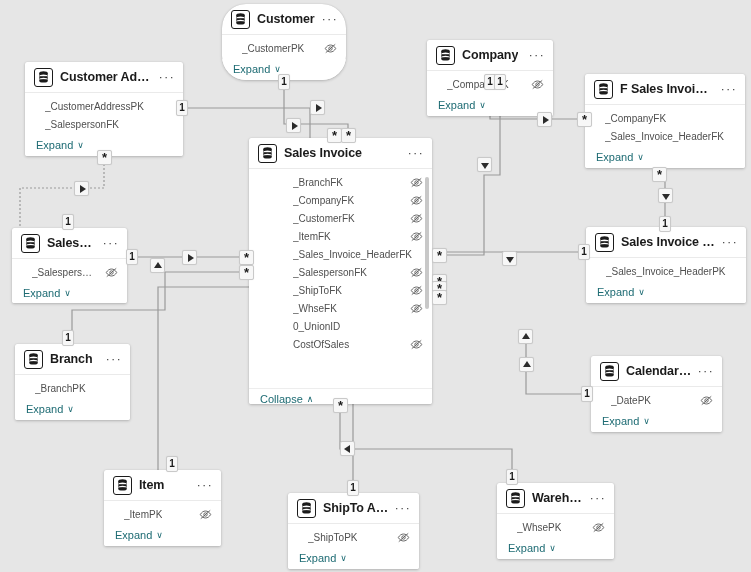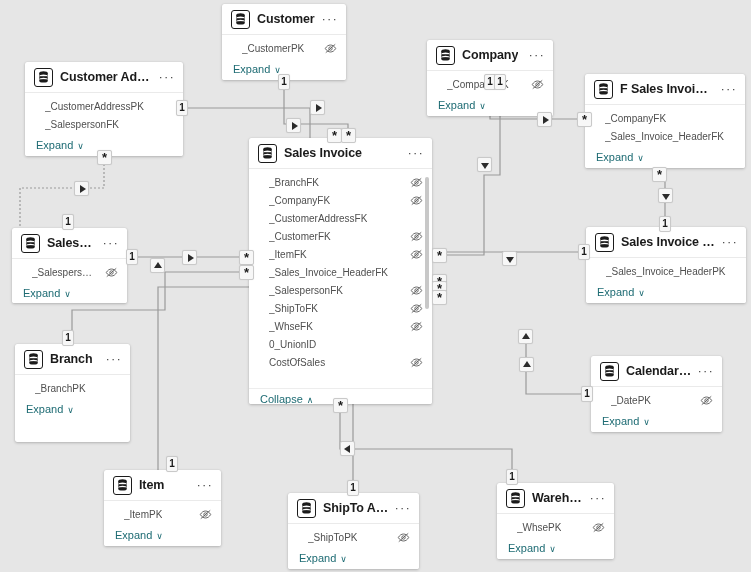--- a/index.html
+++ b/index.html
@@ -54,21 +54,21 @@
     padding:0 9px 0 20px;
     box-sizing:border-box;
     font-size:10px;color:#4f4f4f;
     white-space:nowrap;
   }
   .field-name{overflow:hidden;text-overflow:ellipsis;}
   .eye{margin-left:auto;padding-left:8px;flex:0 0 auto;display:flex;align-items:center;}
   .card-foot{
     padding:4px 0 6px 11px;
     font-size:11px;color:#1d6b73;
-    display:flex;align-items:flex-end;gap:4px;
+    display:flex;align-items:center;gap:4px;
     background:#fff;
   }
   .card-foot .chev{font-size:9px;color:#1d6b73;}
   .foot-line{height:1px;background:#ededed;}
 
   
   .vscroll{
     position:absolute;right:3px;top:4px;
     width:4px;border-radius:2px;background:#c8c8c8;
   }
@@ -150,21 +150,21 @@
         </div>
         <div class="field-row">
           <span class="field-name">_SalespersonFK</span>
         </div>
       </div>
       <div class="card-foot">
         <span>Expand</span>
         <span class="chev">∨</span>
       </div>
     </div>
-    <div class="card" style="left: 222px; top: 4px; width: 124px; height: 76px;">
+    <div class="card" style="left: 222px; top: 4px; width: 124px; height: 76px; border-radius: 24px;">
       <div class="card-head">
         <span class="tbl-icon">
           <svg width="11" height="12" viewBox="0 0 11 12">
             <ellipse cx="5.5" cy="2" rx="4.2" ry="1.7" fill="#1b1b1b"></ellipse>
             <rect x="1.3" y="2" width="8.4" height="3" fill="#1b1b1b"></rect>
             <ellipse cx="5.5" cy="5.2" rx="4.2" ry="1.6" fill="#ffffff"></ellipse>
             <rect x="1.3" y="5.2" width="8.4" height="3.2" fill="#1b1b1b"></rect>
             <ellipse cx="5.5" cy="8.4" rx="4.2" ry="1.6" fill="#ffffff"></ellipse>
             <rect x="1.3" y="8.4" width="8.4" height="1.4" fill="#1b1b1b"></rect>
             <ellipse cx="5.5" cy="9.9" rx="4.2" ry="1.7" fill="#1b1b1b"></ellipse>
@@ -265,43 +265,40 @@
             <rect x="1.3" y="5.2" width="8.4" height="3.2" fill="#1b1b1b"></rect>
             <ellipse cx="5.5" cy="8.4" rx="4.2" ry="1.6" fill="#ffffff"></ellipse>
             <rect x="1.3" y="8.4" width="8.4" height="1.4" fill="#1b1b1b"></rect>
             <ellipse cx="5.5" cy="9.9" rx="4.2" ry="1.7" fill="#1b1b1b"></ellipse>
           </svg>
         </span>
         <span class="card-title">Sales Invoice</span>
         <span class="ellipsis-btn">···</span>
       </div>
       <div class="card-sep"></div>
-      <div class="fields scroll" style="height: 213px; overflow: hidden;">
+      <div class="fields scroll" style="height: 213px; overflow: hidden; padding-left: 24px;">
         <div class="field-row">
           <span class="field-name">_BranchFK</span>
           <span class="eye">
             <svg width="13" height="11" viewBox="0 0 16 13" fill="none" stroke="#5a5a5a" stroke-width="1.1">
               <path d="M1.6 6.5C3.3 3.6 5.5 2.2 8 2.2c2.5 0 4.7 1.4 6.4 4.3-1.7 2.9-3.9 4.3-6.4 4.3-2.5 0-4.7-1.4-6.4-4.3z"></path>
               <circle cx="8" cy="6.5" r="2.1"></circle>
               <path d="M2.2 11.6L13.8 1.4"></path>
             </svg>
           </span>
         </div>
         <div class="field-row">
           <span class="field-name">_CompanyFK</span>
           <span class="eye">
             <svg width="13" height="11" viewBox="0 0 16 13" fill="none" stroke="#5a5a5a" stroke-width="1.1">
               <path d="M1.6 6.5C3.3 3.6 5.5 2.2 8 2.2c2.5 0 4.7 1.4 6.4 4.3-1.7 2.9-3.9 4.3-6.4 4.3-2.5 0-4.7-1.4-6.4-4.3z"></path>
               <circle cx="8" cy="6.5" r="2.1"></circle>
               <path d="M2.2 11.6L13.8 1.4"></path>
             </svg>
           </span>
-        </div>
-        <div class="field-row">
-          <span class="field-name">_CustomerAddressFK</span>
         </div>
         <div class="field-row">
           <span class="field-name">_CustomerFK</span>
           <span class="eye">
             <svg width="13" height="11" viewBox="0 0 16 13" fill="none" stroke="#5a5a5a" stroke-width="1.1">
               <path d="M1.6 6.5C3.3 3.6 5.5 2.2 8 2.2c2.5 0 4.7 1.4 6.4 4.3-1.7 2.9-3.9 4.3-6.4 4.3-2.5 0-4.7-1.4-6.4-4.3z"></path>
               <circle cx="8" cy="6.5" r="2.1"></circle>
               <path d="M2.2 11.6L13.8 1.4"></path>
             </svg>
           </span>
@@ -397,21 +394,21 @@
               <path d="M2.2 11.6L13.8 1.4"></path>
             </svg>
           </span>
         </div>
       </div>
       <div class="card-foot">
         <span>Expand</span>
         <span class="chev">∨</span>
       </div>
     </div>
-    <div class="card" style="left: 15px; top: 344px; width: 115px; height: 98px;">
+    <div class="card" style="left: 15px; top: 344px; width: 115px; height: 76px;">
       <div class="card-head">
         <span class="tbl-icon">
           <svg width="11" height="12" viewBox="0 0 11 12">
             <ellipse cx="5.5" cy="2" rx="4.2" ry="1.7" fill="#1b1b1b"></ellipse>
             <rect x="1.3" y="2" width="8.4" height="3" fill="#1b1b1b"></rect>
             <ellipse cx="5.5" cy="5.2" rx="4.2" ry="1.6" fill="#ffffff"></ellipse>
             <rect x="1.3" y="5.2" width="8.4" height="3.2" fill="#1b1b1b"></rect>
             <ellipse cx="5.5" cy="8.4" rx="4.2" ry="1.6" fill="#ffffff"></ellipse>
             <rect x="1.3" y="8.4" width="8.4" height="1.4" fill="#1b1b1b"></rect>
             <ellipse cx="5.5" cy="9.9" rx="4.2" ry="1.7" fill="#1b1b1b"></ellipse>

